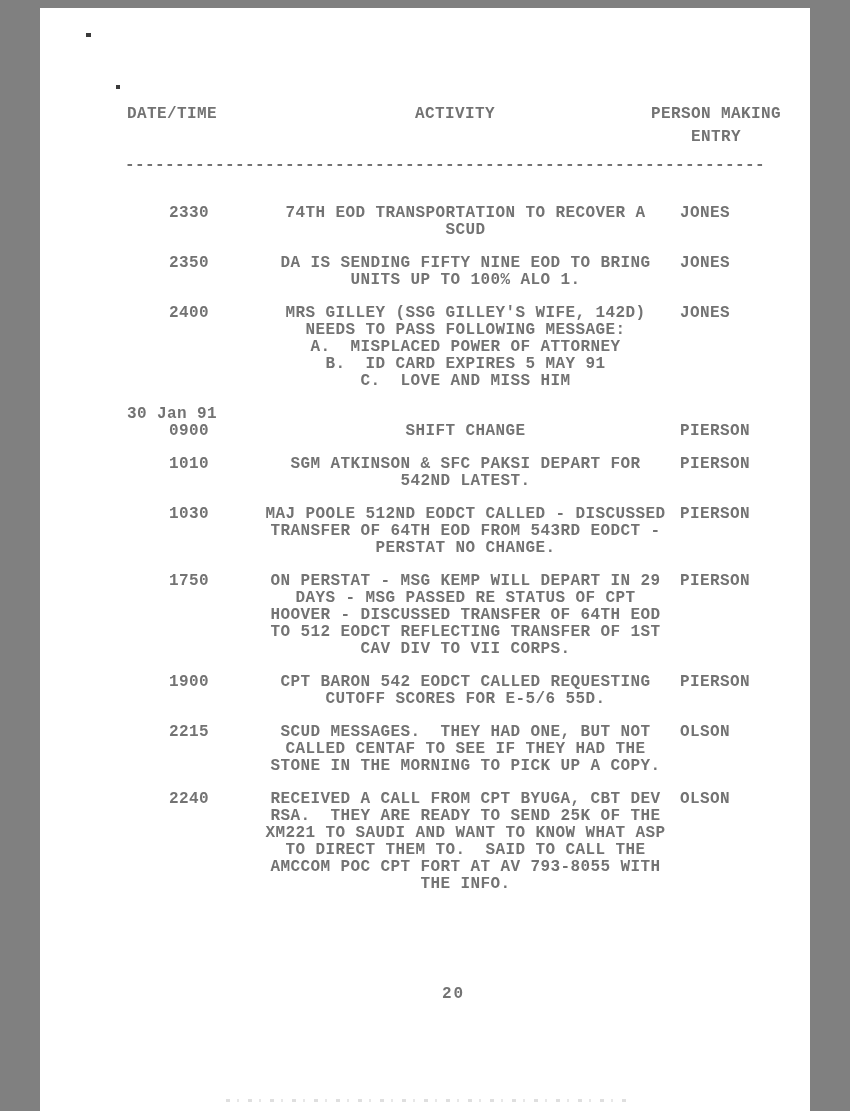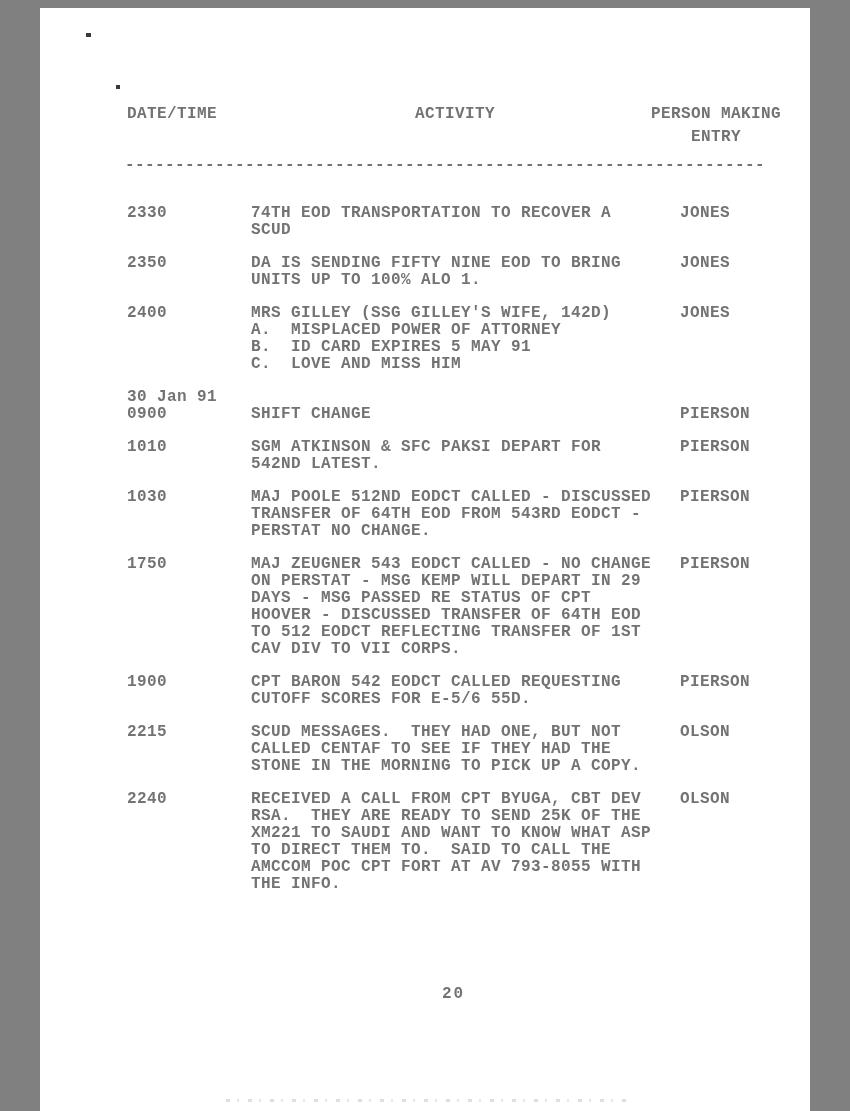--- a/index.html
+++ b/index.html
@@ -19,21 +19,21 @@
   .content { position:absolute; left:87px; top:98px; width:700px; }
   .hdr { position:relative; height:51px; }
   .hdr .h-date { position:absolute; left:0; top:0; white-space:pre; }
   .hdr .h-activity { position:absolute; left:288px; top:0; white-space:pre; }
   .hdr .h-person { position:absolute; left:524px; top:0; white-space:pre; }
   .hdr .h-entry { position:absolute; left:564px; top:23px; white-space:pre; }
   .separator { white-space:pre; letter-spacing:0.4px; margin-left:-2px; }
   .entries { margin-top:31px; }
   .entry { margin-bottom:16px; }
   .date-header { white-space:pre; }
-  .row { display:flex; align-items:flex-start; }
+  .row { display:flex; align-items:flex-start;text-align:center; }
   .time { flex:none; width:124px; white-space:pre; }
   .act { flex:none; width:429px; }
   .act .line { white-space:pre; }
   .person { flex:none; white-space:pre; }
   .page-number { position:absolute; left:402px; top:978px; white-space:pre; letter-spacing:2px;text-align:right; }
   .speck { position:absolute; background:#3a3a3a; }
   .speck.s1 { left:46px; top:25px; width:5px; height:4px; }
   .speck.s2 { left:76px; top:77px; width:4px; height:4px; }
   .scan-noise {
     position:absolute; left:186px; top:1091px; width:400px; height:3px;
@@ -77,20 +77,21 @@
               <div class="line">UNITS UP TO 100% ALO 1.</div>
             </div>
             <div class="person">JONES</div>
           </div>
         </div>
         <div class="entry">
           <div class="row">
             <div class="time">2400</div>
             <div class="act">
               <div class="line">MRS GILLEY (SSG GILLEY'S WIFE, 142D)</div>
+              <div class="line">NEEDS TO PASS FOLLOWING MESSAGE:</div>
               <div class="line">A.  MISPLACED POWER OF ATTORNEY</div>
               <div class="line">B.  ID CARD EXPIRES 5 MAY 91</div>
               <div class="line">C.  LOVE AND MISS HIM</div>
             </div>
             <div class="person">JONES</div>
           </div>
         </div>
         <div class="entry">
           <div class="date-header">30 Jan 91</div>
           <div class="row">
@@ -119,21 +120,20 @@
               <div class="line">TRANSFER OF 64TH EOD FROM 543RD EODCT -</div>
               <div class="line">PERSTAT NO CHANGE.</div>
             </div>
             <div class="person">PIERSON</div>
           </div>
         </div>
         <div class="entry">
           <div class="row">
             <div class="time">1750</div>
             <div class="act">
-              <div class="line">MAJ ZEUGNER 543 EODCT CALLED - NO CHANGE</div>
               <div class="line">ON PERSTAT - MSG KEMP WILL DEPART IN 29</div>
               <div class="line">DAYS - MSG PASSED RE STATUS OF CPT</div>
               <div class="line">HOOVER - DISCUSSED TRANSFER OF 64TH EOD</div>
               <div class="line">TO 512 EODCT REFLECTING TRANSFER OF 1ST</div>
               <div class="line">CAV DIV TO VII CORPS.</div>
             </div>
             <div class="person">PIERSON</div>
           </div>
         </div>
         <div class="entry">

